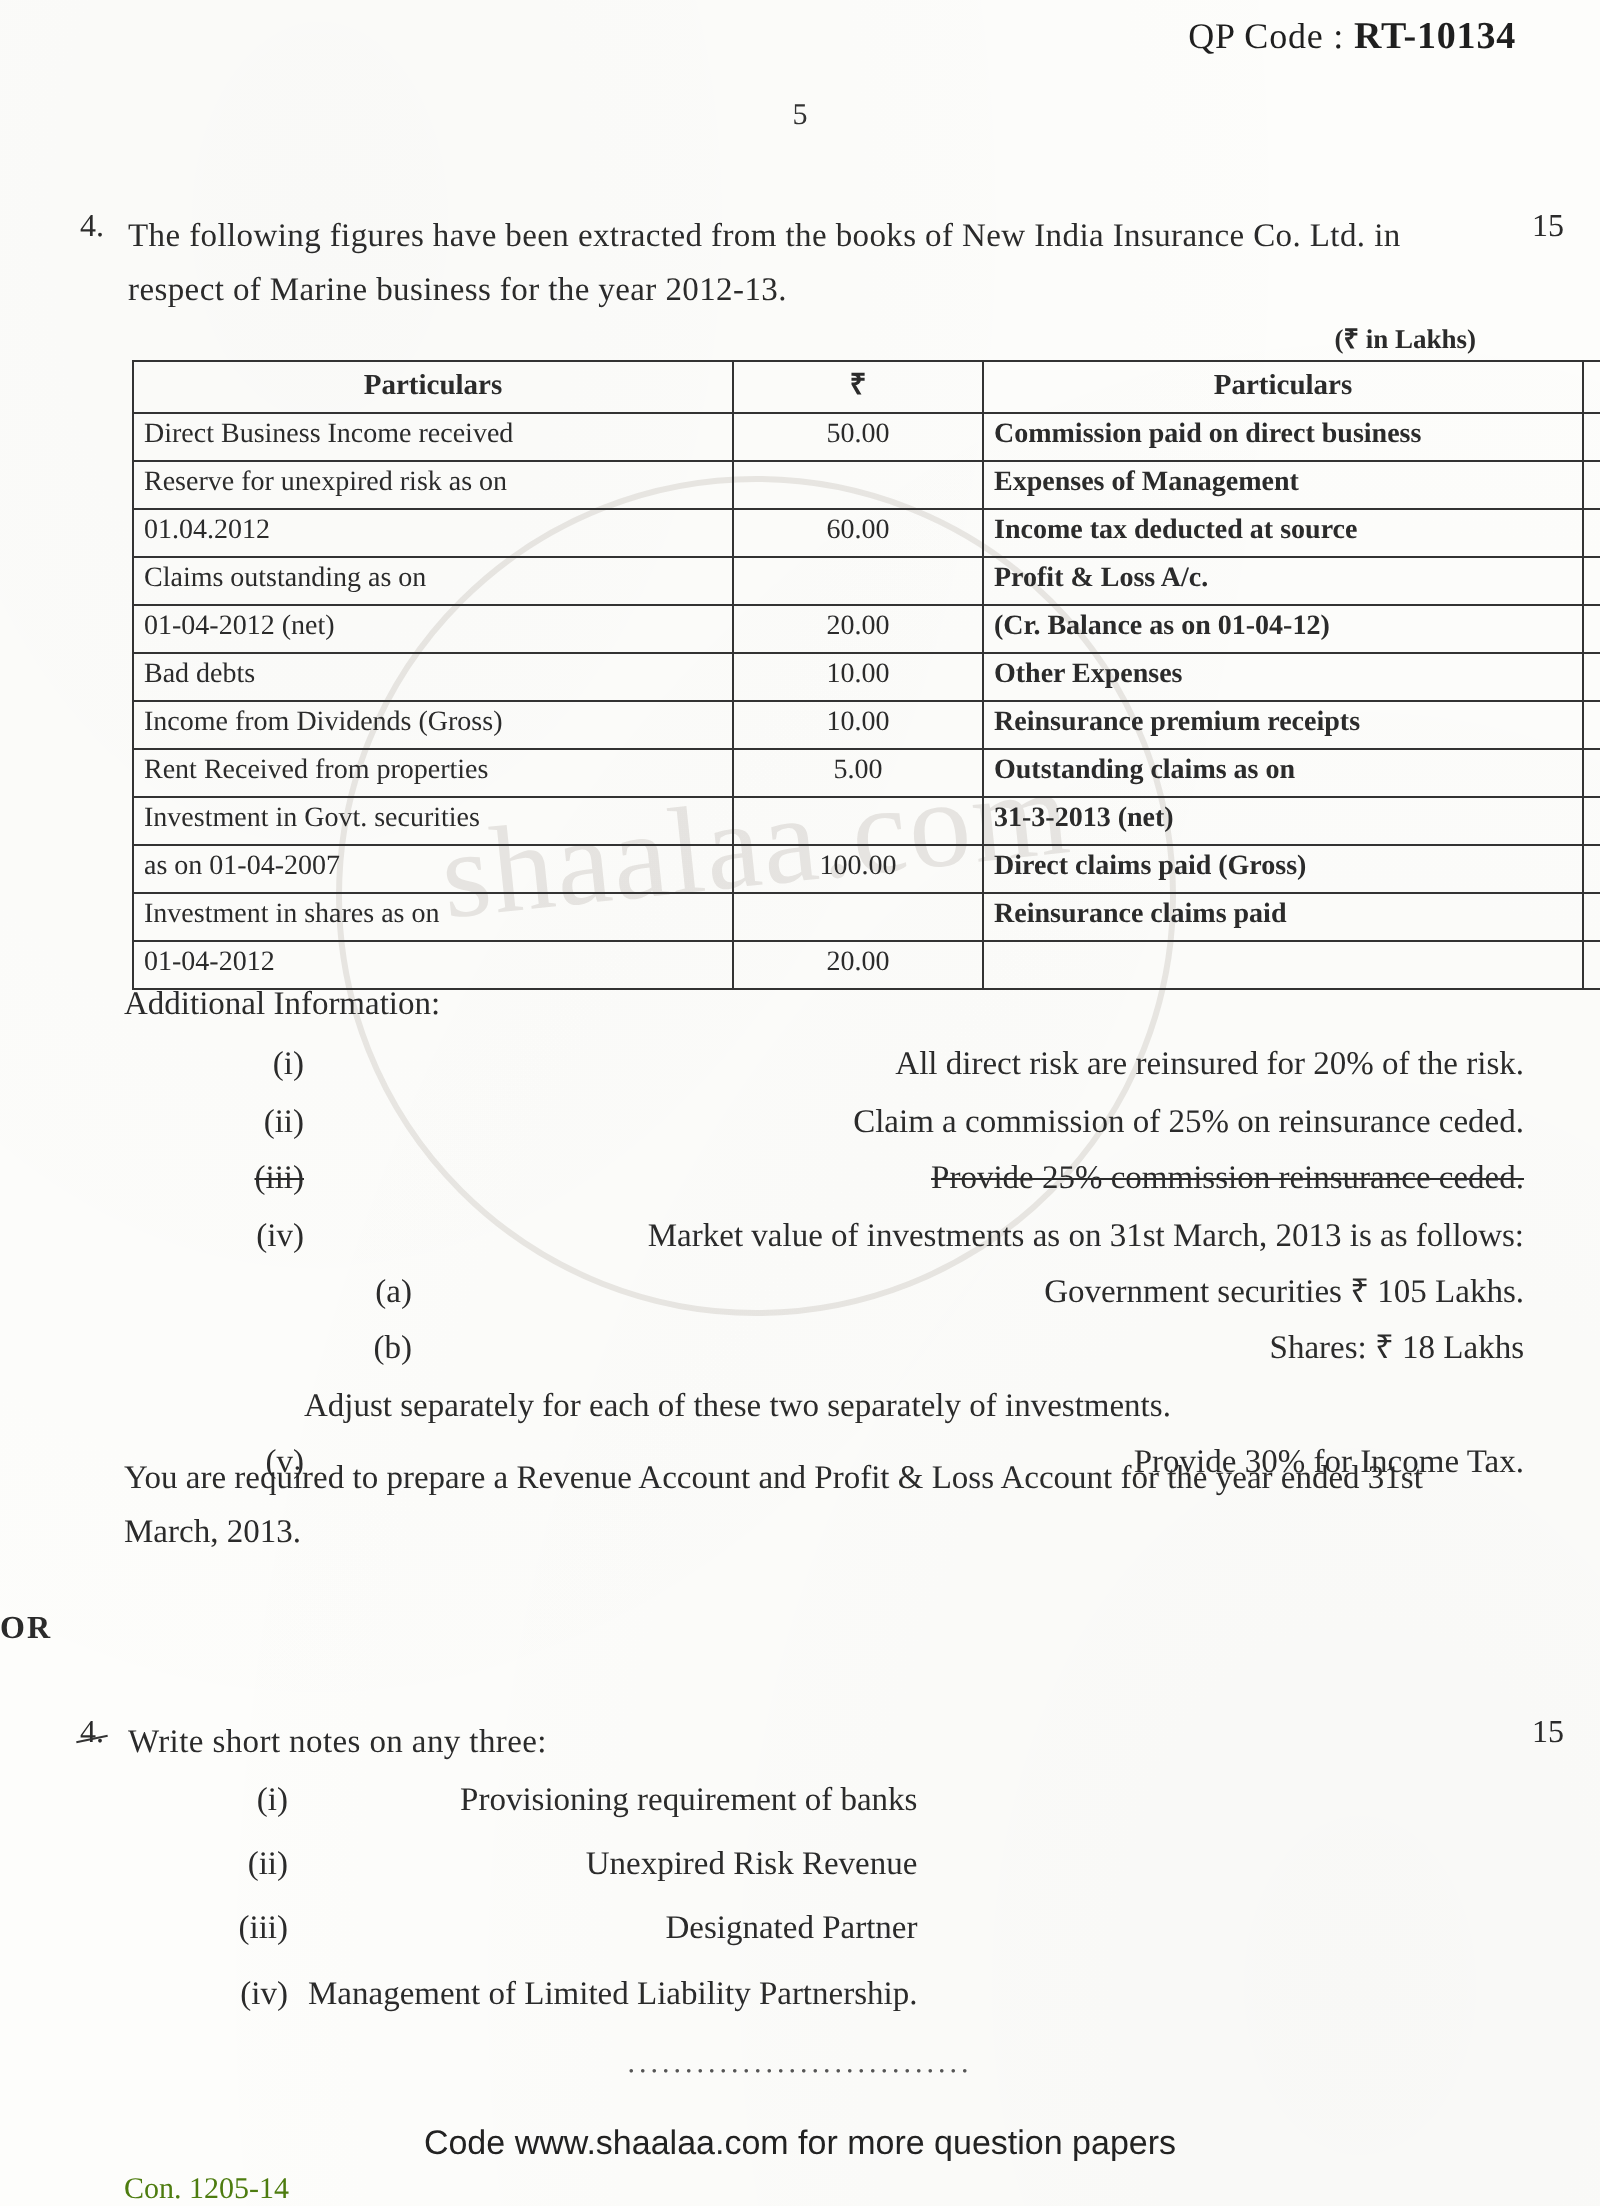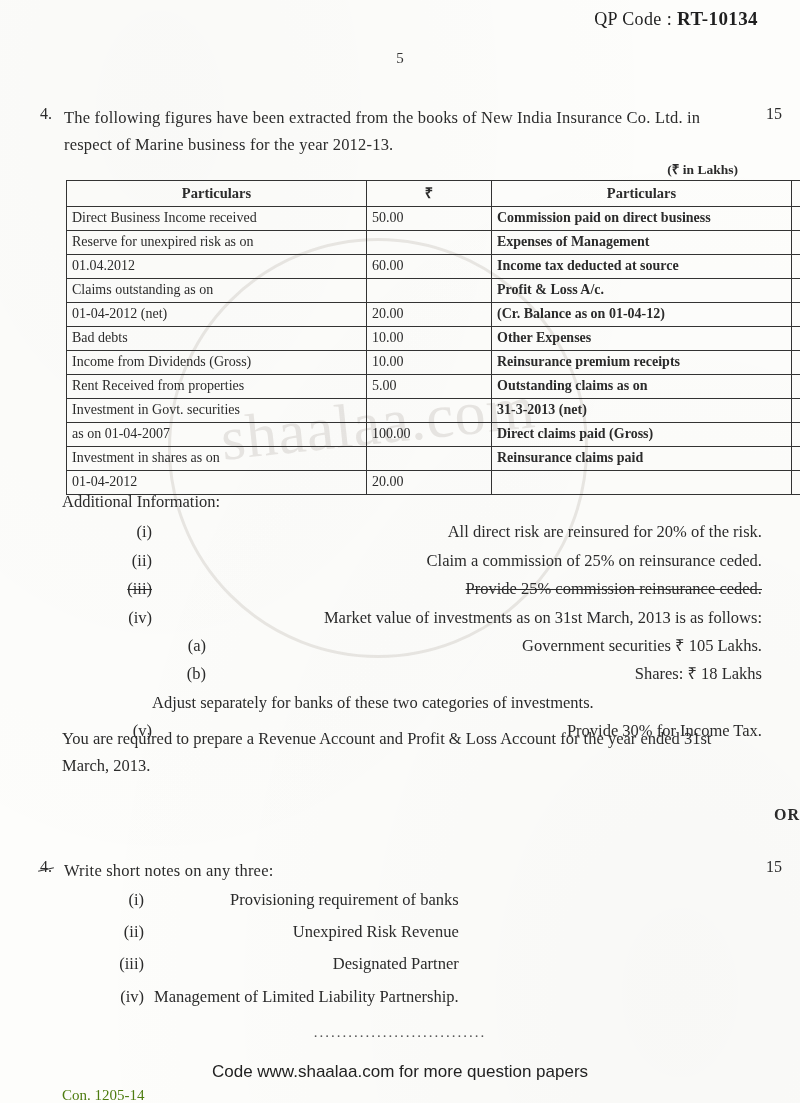--- a/index.html
+++ b/index.html
@@ -151,21 +151,21 @@
     vertical-align: top;
     line-height: 1.32;
     height: 19px;
   }
   table.fin th {
     font-weight: bold;
     font-size: 14.5px;
     padding: 3px 22px;
   }
   .col-part { width: 255px; }
-  .col-amt  { width: 80px; text-align: left; }
+  .col-amt  { width: 80px; text-align: center; }
   .col-part2 { width: 255px; font-weight: bold; }
   .col-amt2 { width: 80px; text-align: right; }
   .ctr { text-align: center; }
 
   
   .addl {
     position: absolute;
     left: 62px;
     top: 488px;
     width: 700px;
@@ -195,21 +195,21 @@
     width: 690px;
     font-size: 16.5px;
     line-height: 1.62;
   }
 
   .or-line {
     position: absolute;
     left: 0;
     right: 0;
     top: 806px;
-    text-align: right;
+    text-align: left;
     font-size: 16px;
     font-weight: bold;
     letter-spacing: 1px;
   }
 
   
   .q-block2 {
     position: absolute;
     left: 0;
     top: 858px;
@@ -407,21 +407,21 @@
         <div class="item">
           <div class="mk">(a)</div>
           <div class="tx">Government securities ₹ 105 Lakhs.</div>
         </div>
         <div class="item">
           <div class="mk">(b)</div>
           <div class="tx">Shares: ₹ 18 Lakhs</div>
         </div>
       </div>
 
-      <div style="padding-left:90px;">Adjust separately for banks of these two categories of investments.</div>
+      <div style="padding-left:90px;">Adjust separately for each of these two separately of investments.</div>
 
       <div class="indent1">
         <div class="item">
           <div class="mk">(v)</div>
           <div class="tx">Provide 30% for Income Tax.</div>
         </div>
       </div>
     </div>
 
     <div class="closing">You are required to prepare a Revenue Account and Profit &amp; Loss Account for the year ended 31st March, 2013.</div>

